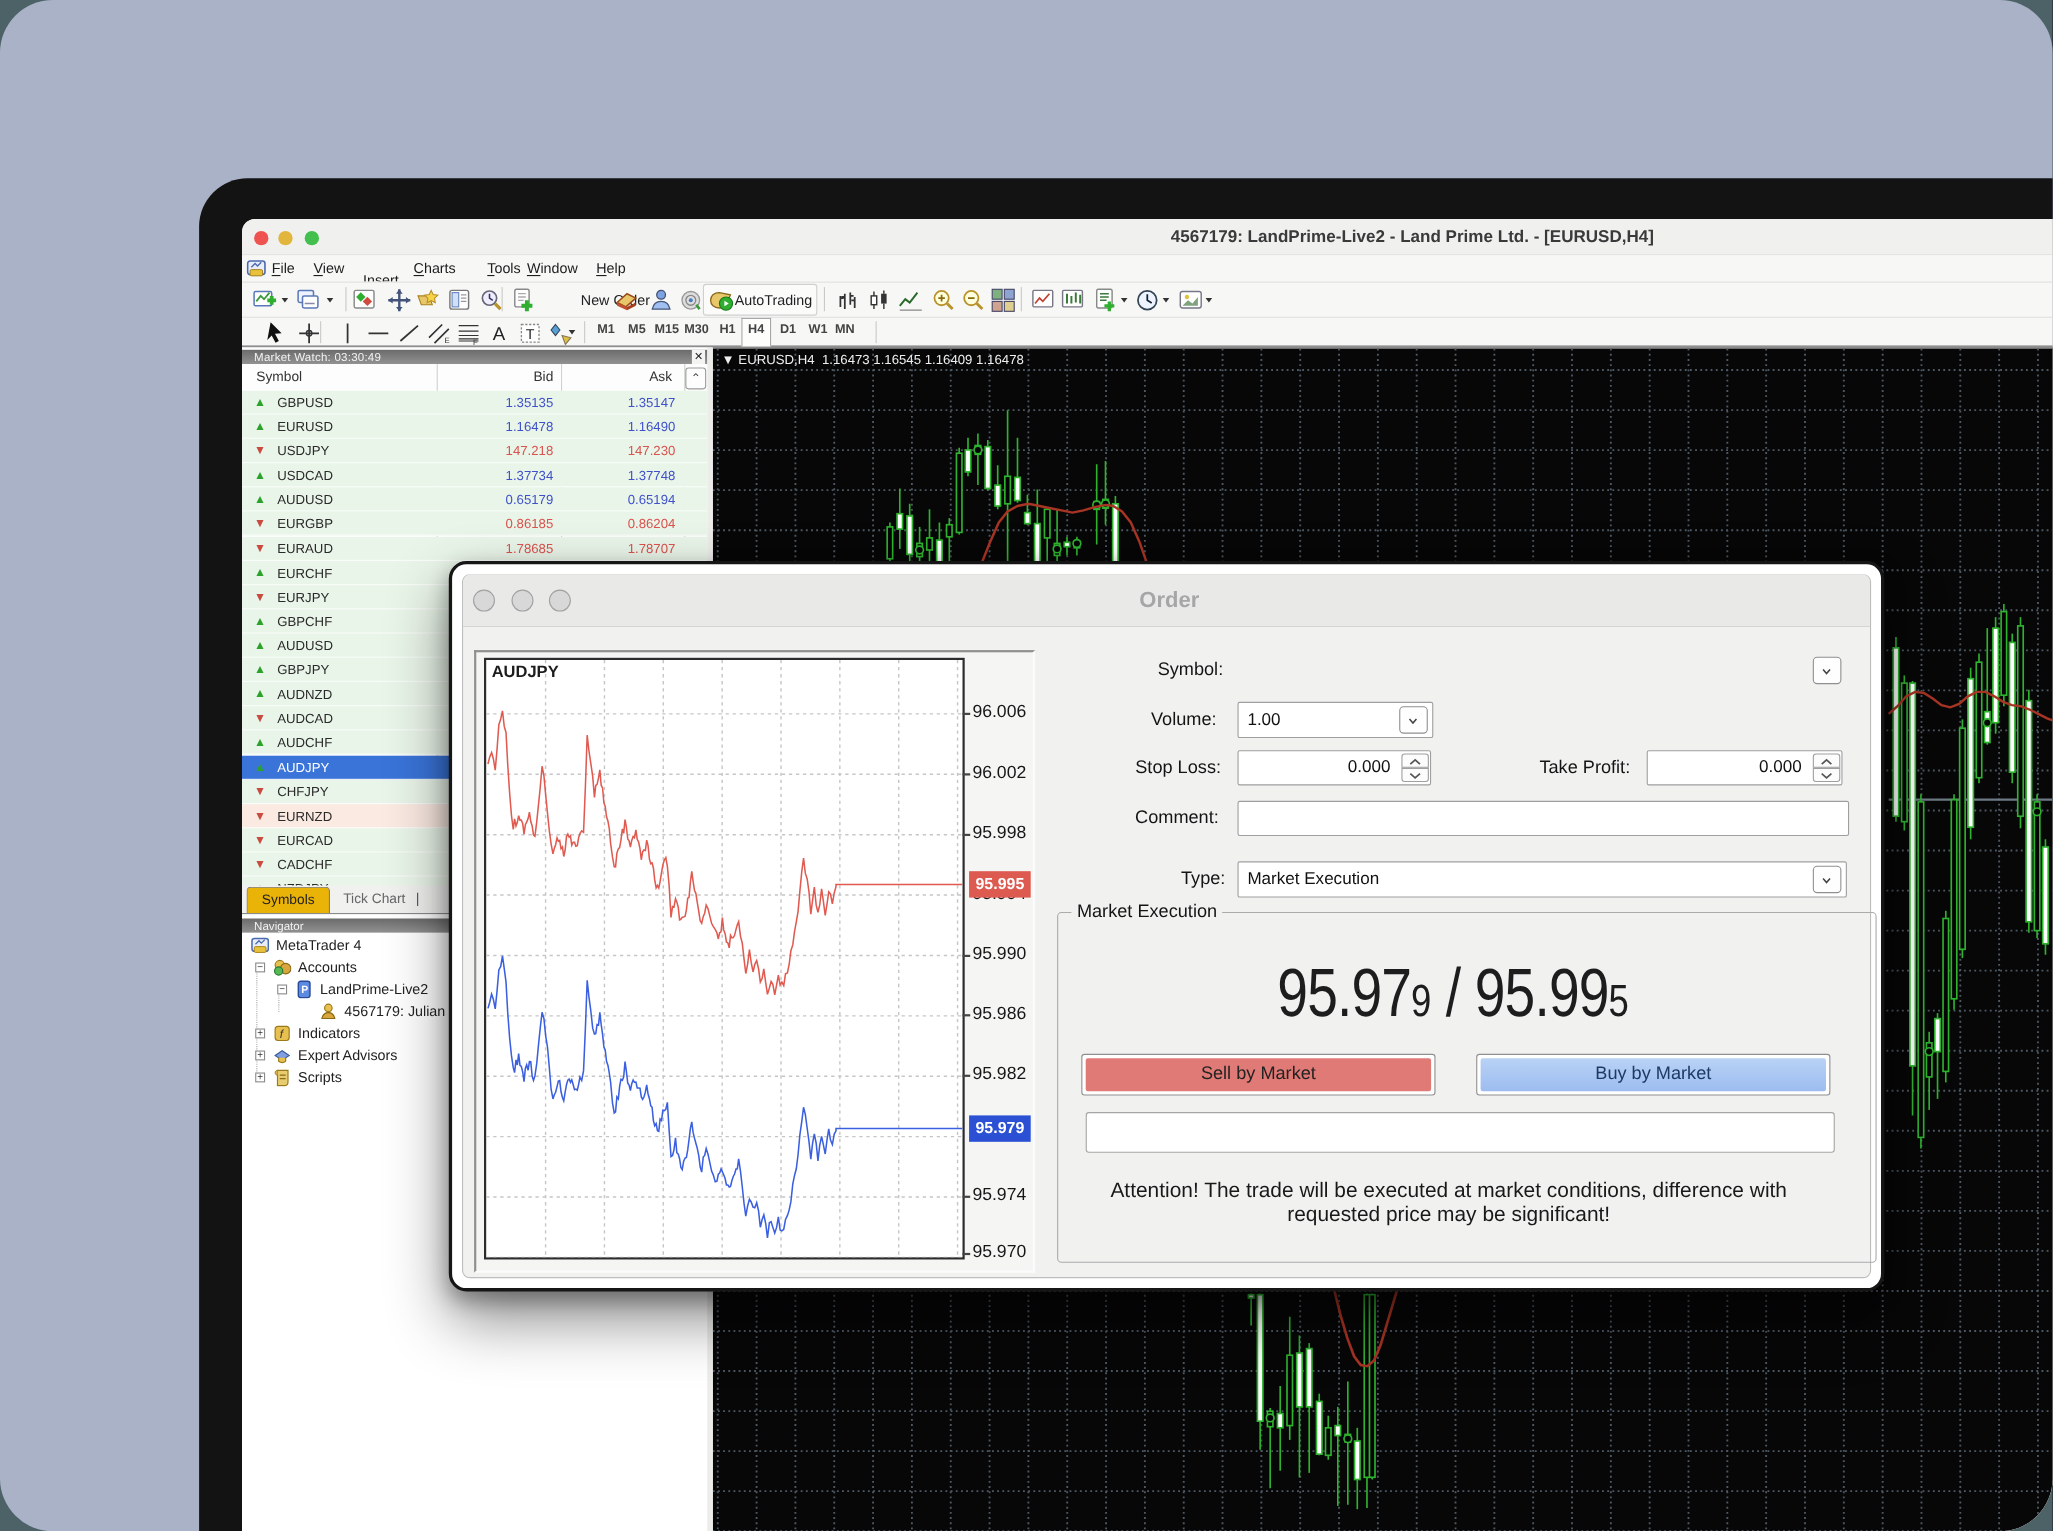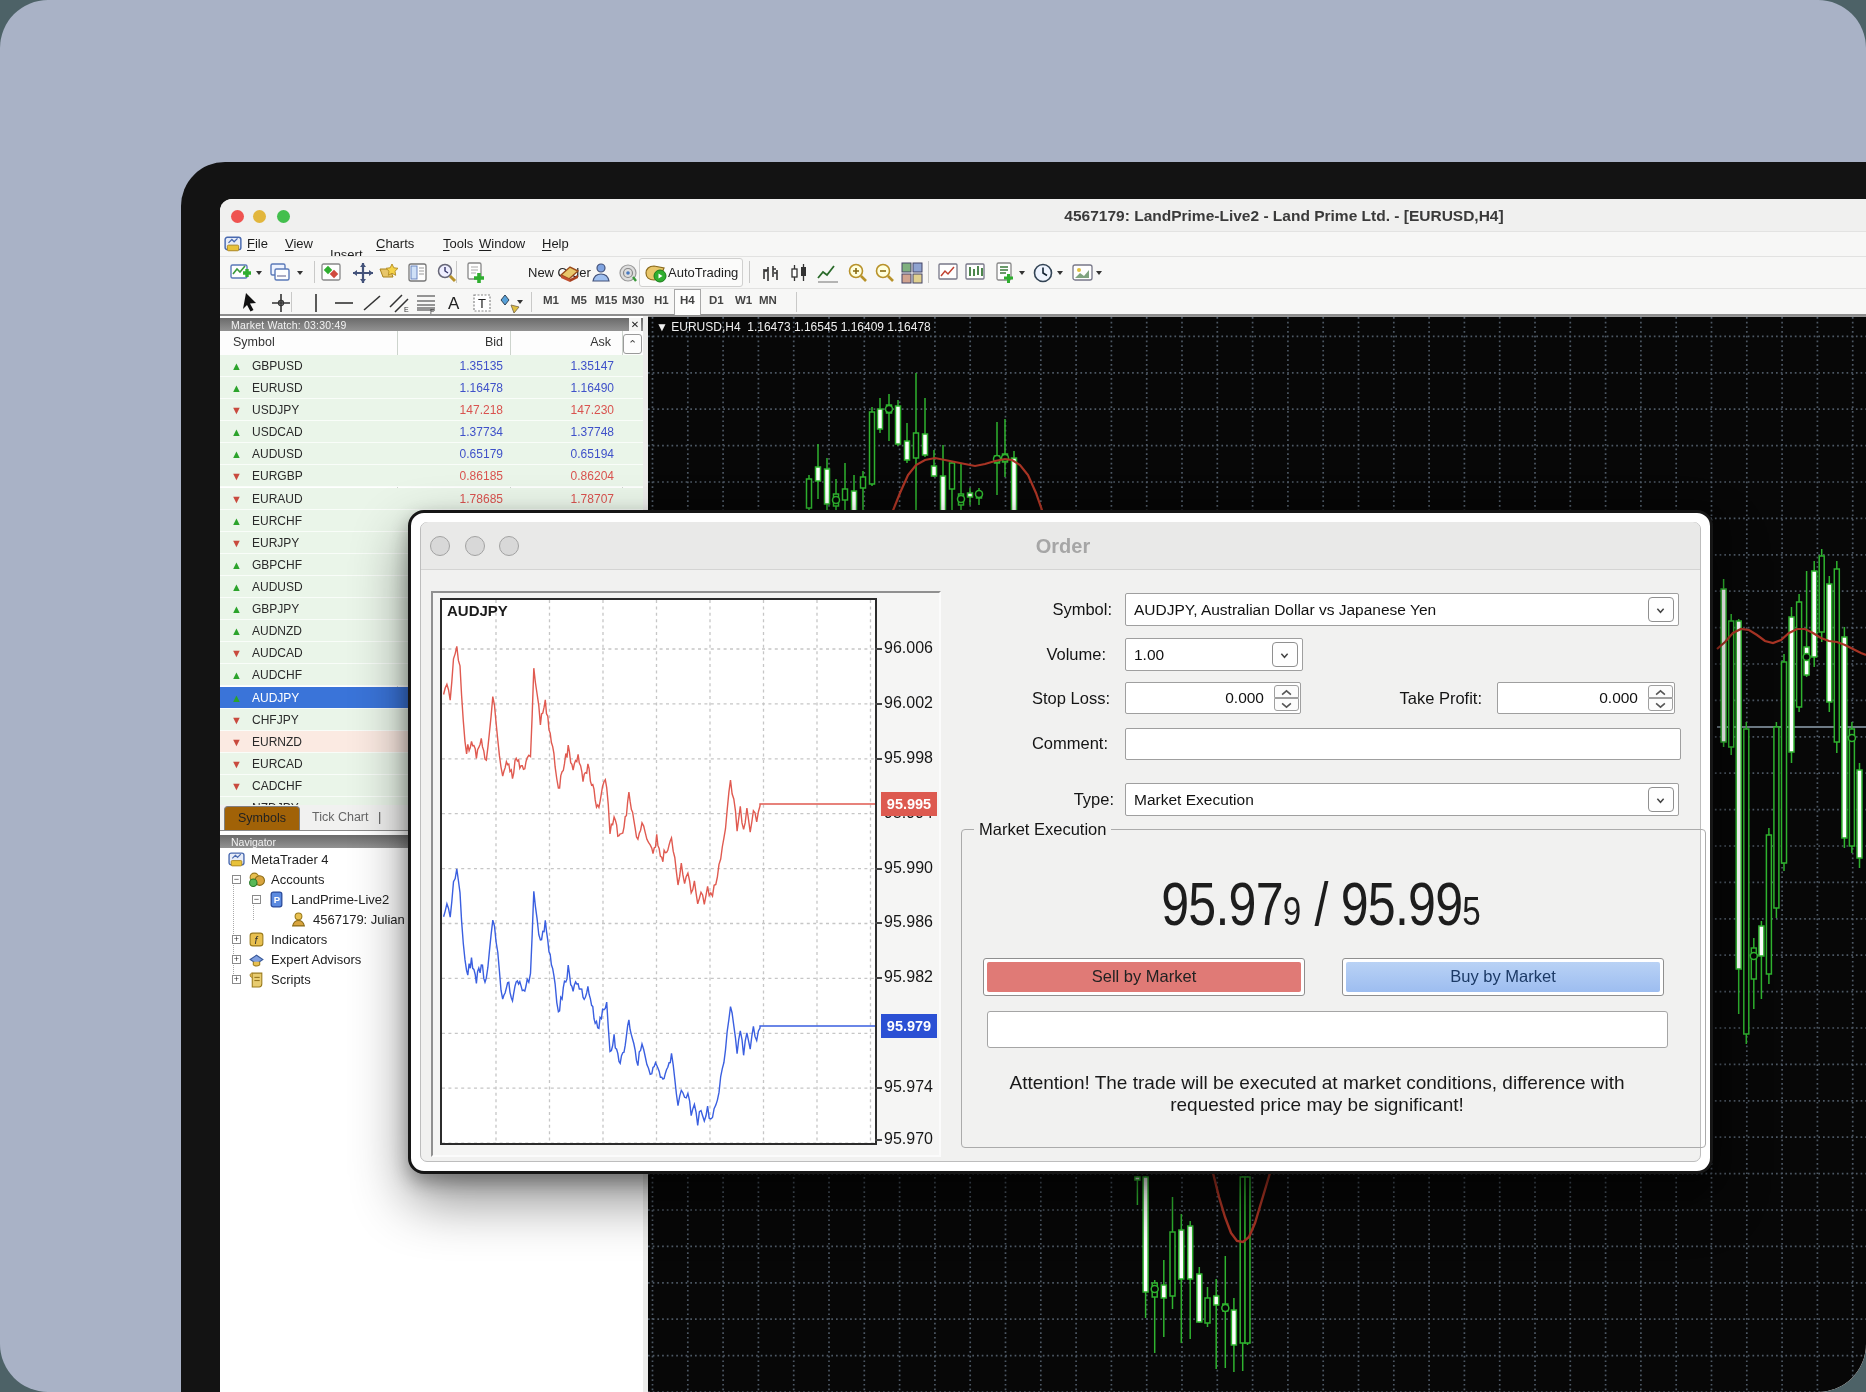--- a/index.html
+++ b/index.html
@@ -31,21 +31,21 @@
 .mwrows{position:absolute;left:0;top:39px;width:423px;height:452px;overflow:hidden;}
 .mwrow{position:absolute;left:0;width:423px;height:22px;background:#eaf5e9;border-bottom:1px solid #f9fdf9;}
 .mwrow .sym{position:absolute;left:32px;top:4px;font-size:12px;color:#2a2a2a;}
 .mwrow .bid{position:absolute;right:140px;top:4px;font-size:12px;}
 .mwrow .ask{position:absolute;right:29px;top:4px;font-size:12px;}
 .up{color:#3f51c9;} .dn{color:#d9534f;}
 .arr{position:absolute;left:11px;top:5px;font-size:11px;line-height:12px;}
 .vline{position:absolute;top:15px;width:1px;background:#cdd4cd;}
 .scrollbtn{position:absolute;left:403px;top:18px;width:19px;height:20px;border:1px solid #9a9a9a;border-radius:3px;background:#fdfdfd;color:#444;font-size:11px;text-align:center;line-height:18px;}
 .tabs{position:absolute;left:0;top:489px;width:423px;height:26px;background:#f1f1f0;}
-.tab1{position:absolute;left:4px;top:1px;width:76px;height:25px;background:#a16207;border:1px solid #808080;border-bottom:none;border-radius:4px 4px 0 0;font-size:12.5px;color:#222;text-align:center;line-height:23px;}
+.tab1{position:absolute;left:4px;top:1px;width:76px;height:25px;background:#eab308;border:1px solid #808080;border-bottom:none;border-radius:4px 4px 0 0;font-size:12.5px;color:#222;text-align:center;line-height:23px;}
 .tabline{position:absolute;left:0;top:25px;width:423px;height:1px;background:#8a8a8a;}
 .navbar{position:absolute;left:0;top:519px;width:423px;height:13px;background:linear-gradient(#6b6b6b,#929292);}
 .navbar .t{position:absolute;left:11px;top:0.5px;font-size:10.5px;color:#f2f2f2;}
 .tree{position:absolute;left:0;top:532px;width:423px;height:480px;background:#fff;font-size:13px;color:#222;}
 .trow{position:absolute;height:20px;white-space:nowrap;}
 .pm{position:absolute;width:9px;height:9px;border:1px solid #8a8a8a;background:#fff;font-size:9px;line-height:7px;text-align:center;color:#333;}
 .splitter{position:absolute;left:423px;top:0;width:5px;height:100%;background:#ececeb;}
 .chart{position:absolute;left:428px;top:0;width:1283px;height:1146px;background:#070707;border-top:1px solid #9a9a9a;}
 
 .dialog{position:absolute;left:408px;top:510px;width:1305px;height:664px;background:#fff;border:3px solid #161616;border-radius:16px;box-shadow:0 26px 55px rgba(0,0,0,.45),0 8px 18px rgba(0,0,0,.3);}
@@ -731,21 +731,20 @@
         <div style="position:absolute;left:464px;top:245px;width:7px;height:2px;background:#444;"></div>
         <div style="position:absolute;left:464px;top:355px;width:7px;height:2px;background:#444;"></div>
         <div style="position:absolute;left:464px;top:409px;width:7px;height:2px;background:#444;"></div>
         <div style="position:absolute;left:464px;top:464px;width:7px;height:2px;background:#444;"></div>
         <div style="position:absolute;left:464px;top:574px;width:7px;height:2px;background:#444;"></div>
         <div style="position:absolute;left:464px;top:626px;width:7px;height:2px;background:#444;"></div>
    <div class="ptag" style="top:279px;background:#dd5a50;">95.995</div>
    <div class="ptag" style="top:501px;background:#2b50d4;">95.979</div>
 
    <div class="fl" style="left:541px;top:87px;">Symbol:</div>
-   <div class="field" style="left:714px;top:80px;width:554px;height:33px;line-height:31px;padding-left:8px;">AUDJPY, Australian Dollar vs Japanese Yen</div>
    <div class="chevbtn" style="left:1237px;top:84px;">
           <svg class="chev" viewBox="0 0 10 10">
             <path d="M1.5 3l3.5 4 3.5-4" stroke="#444" stroke-width="1.6" fill="none"></path>
           </svg>
         </div>
 
    <div class="fl" style="left:535px;top:132px;">Volume:</div>
    <div class="field" style="left:714px;top:125px;width:178px;height:33px;line-height:31px;padding-left:8px;">1.00</div>
    <div class="chevbtn" style="left:861px;top:129px;">
           <svg class="chev" viewBox="0 0 10 10">

